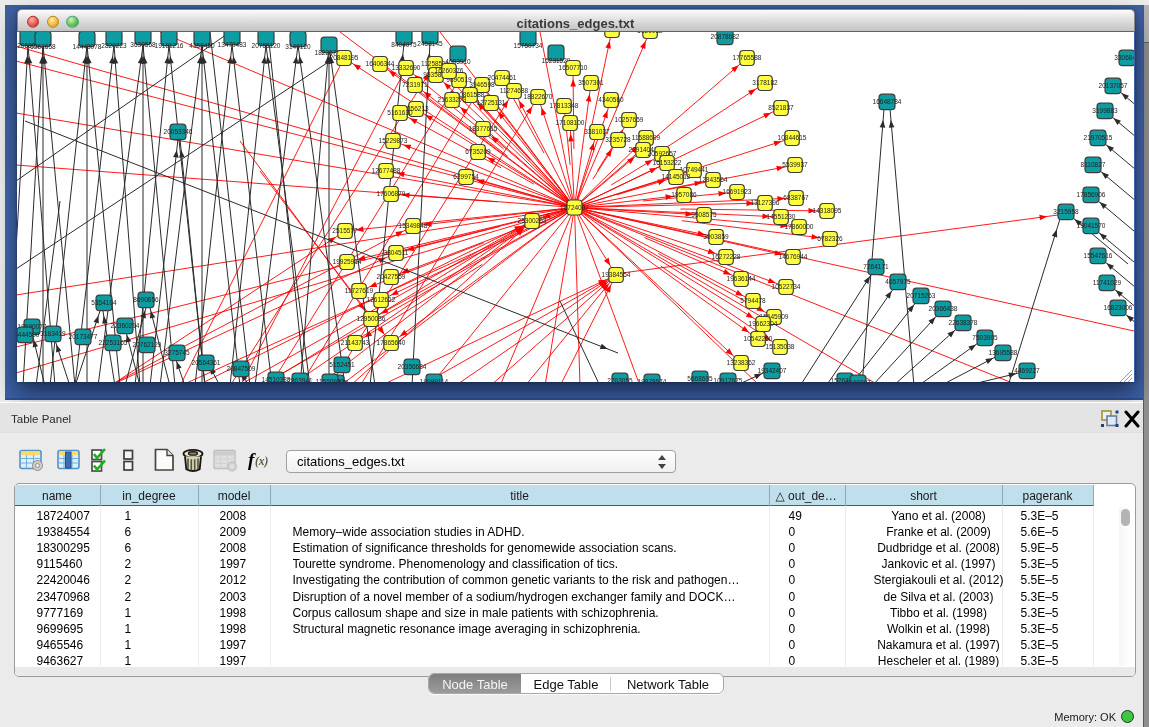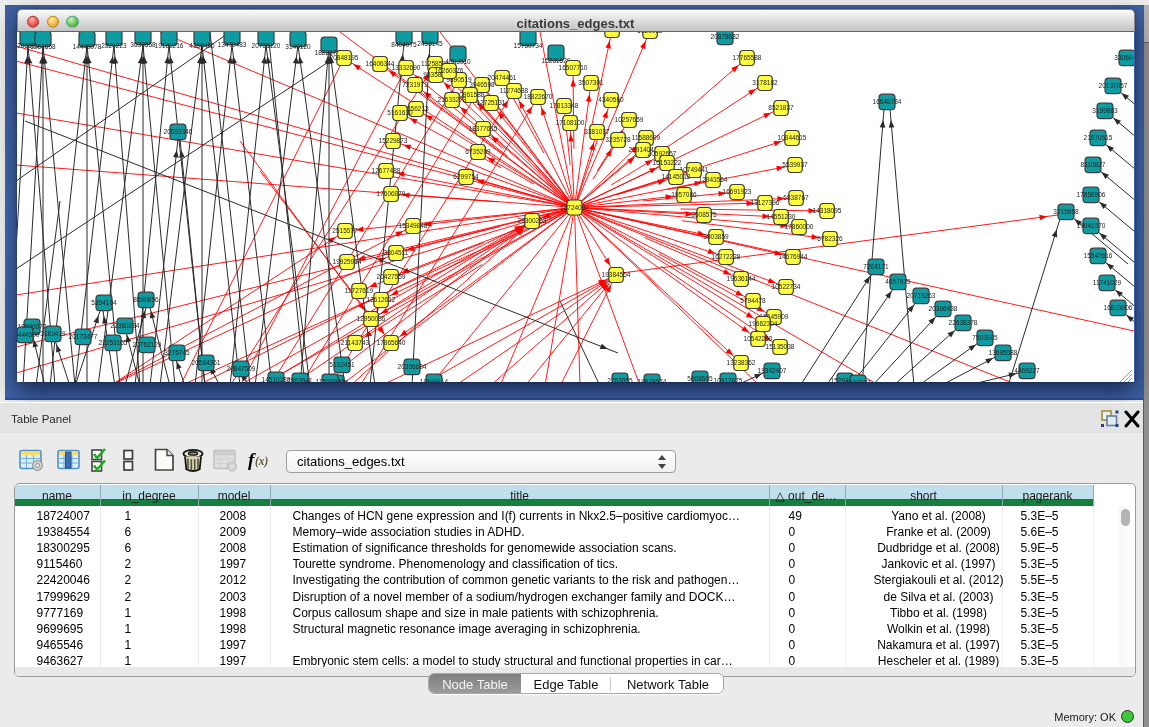--- a/index.html
+++ b/index.html
@@ -19,21 +19,21 @@
  font-weight:bold;color:#3a3a3a}
 .canvas{position:absolute;left:0;top:22.5px;width:1117.5px;height:350.5px;background:#fff;
  overflow:hidden}
 .tp{position:absolute;left:0;top:402px;width:1143px;height:325px;background:#ebebeb}
 .tphead{position:absolute;left:0;top:0;width:100%;height:31px;background:#e4e4e4;
  border-top:1px solid #fdfdfd;border-bottom:1px solid #e0e0e0}
 .tphead .t{position:absolute;left:11px;top:9.5px;font-size:11.5px;color:#2a2a2a}
 .tcont{position:absolute;left:14px;top:483px;width:1122px;height:194px;background:#fff;
  border:1px solid #9b9b9b;border-radius:5px}
 .thead{position:absolute;left:14.5px;top:484.5px;width:1079px;height:21.5px;
- background:#bfdfed;border-bottom:7px solid #15803d}
+ background:#bfdfed;border-bottom:1px solid #15803d}
 .thead span{position:absolute;top:4px;font-size:12px;color:#1a1a1a;text-align:center}
 .thsep{position:absolute;top:484.5px;height:21.5px;width:1px;background:#8fa8b8}
 .trow{position:absolute;left:14.5px;height:16.2px;width:1078px;font-size:12px;color:#000}
 .trow span{position:absolute;top:1px;white-space:nowrap}
 .vline{position:absolute;top:506px;height:160px;width:1px;background:#ececec}
 .sbar{position:absolute;left:1119px;top:507px;width:12px;height:159px;
  background:linear-gradient(90deg,#f6f6f6,#fff)}
 .sthumb{position:absolute;left:1120.5px;top:509px;width:9px;height:17px;background:#b4b4b4;
  border-radius:5px}
 .hstrip{position:absolute;left:15px;top:666.5px;width:1120px;height:9.5px;background:#e9e9e9;
@@ -803,21 +803,20 @@
 <div class="vline" style="left:198px"></div>
 <div class="vline" style="left:270px"></div>
 <div class="vline" style="left:769px"></div>
 <div class="vline" style="left:845px"></div>
 <div class="vline" style="left:1002px"></div>
 <div class="vline" style="left:1093px"></div>
 <div class="trow" style="top:507.5px">
     <span style="left:22px">18724007</span>
     <span style="left:110px">1</span>
     <span style="left:205px">2008</span>
-    <span style="left:278px;width:488px;overflow:hidden;white-space:nowrap">Changes of HCN gene expression and I(f) currents in Nkx2.5–positive cardiomyoc…</span>
     <span style="left:774px">49</span>
     <span style="left:846px;width:156px;text-align:center">Yano et al. (2008)</span>
     <span style="left:1006px">5.3E–5</span>
   </div>
 <div class="trow" style="top:523.7px">
     <span style="left:22px">19384554</span>
     <span style="left:110px">6</span>
     <span style="left:205px">2009</span>
     <span style="left:278px;width:488px;overflow:hidden;white-space:nowrap">Memory–wide association studies in ADHD.</span>
     <span style="left:774px">0</span>
@@ -845,21 +844,21 @@
 <div class="trow" style="top:572.3px">
     <span style="left:22px">22420046</span>
     <span style="left:110px">2</span>
     <span style="left:205px">2012</span>
     <span style="left:278px;width:488px;overflow:hidden;white-space:nowrap">Investigating the contribution of common genetic variants to the risk and pathogen…</span>
     <span style="left:774px">0</span>
     <span style="left:846px;width:156px;text-align:center">Stergiakouli et al. (2012)</span>
     <span style="left:1006px">5.5E–5</span>
   </div>
 <div class="trow" style="top:588.5px">
-    <span style="left:22px">17999629</span>
+    <span style="left:22px">23470968</span>
     <span style="left:110px">2</span>
     <span style="left:205px">2003</span>
     <span style="left:278px;width:488px;overflow:hidden;white-space:nowrap">Disruption of a novel member of a sodium/hydrogen exchanger family and DOCK…</span>
     <span style="left:774px">0</span>
     <span style="left:846px;width:156px;text-align:center">de Silva et al. (2003)</span>
     <span style="left:1006px">5.3E–5</span>
   </div>
 <div class="trow" style="top:604.7px">
     <span style="left:22px">9777169</span>
     <span style="left:110px">1</span>
@@ -883,21 +882,20 @@
     <span style="left:110px">1</span>
     <span style="left:205px">1997</span>
     <span style="left:774px">0</span>
     <span style="left:846px;width:156px;text-align:center">Nakamura et al. (1997)</span>
     <span style="left:1006px">5.3E–5</span>
   </div>
 <div class="trow" style="top:653.3px">
     <span style="left:22px">9463627</span>
     <span style="left:110px">1</span>
     <span style="left:205px">1997</span>
-    <span style="left:278px;width:488px;overflow:hidden;white-space:nowrap">Embryonic stem cells: a model to study structural and functional properties in car…</span>
     <span style="left:774px">0</span>
     <span style="left:846px;width:156px;text-align:center">Hescheler et al. (1989)</span>
     <span style="left:1006px">5.3E–5</span>
   </div>
 <div class="sbar"></div>
 <div class="sthumb"></div>
 <div class="hstrip"></div>
 <div class="tabs">
  <div class="seg sel" style="left:0;width:92px">Node Table</div>
  <div class="seg" style="left:92px;width:90px">Edge Table</div>

